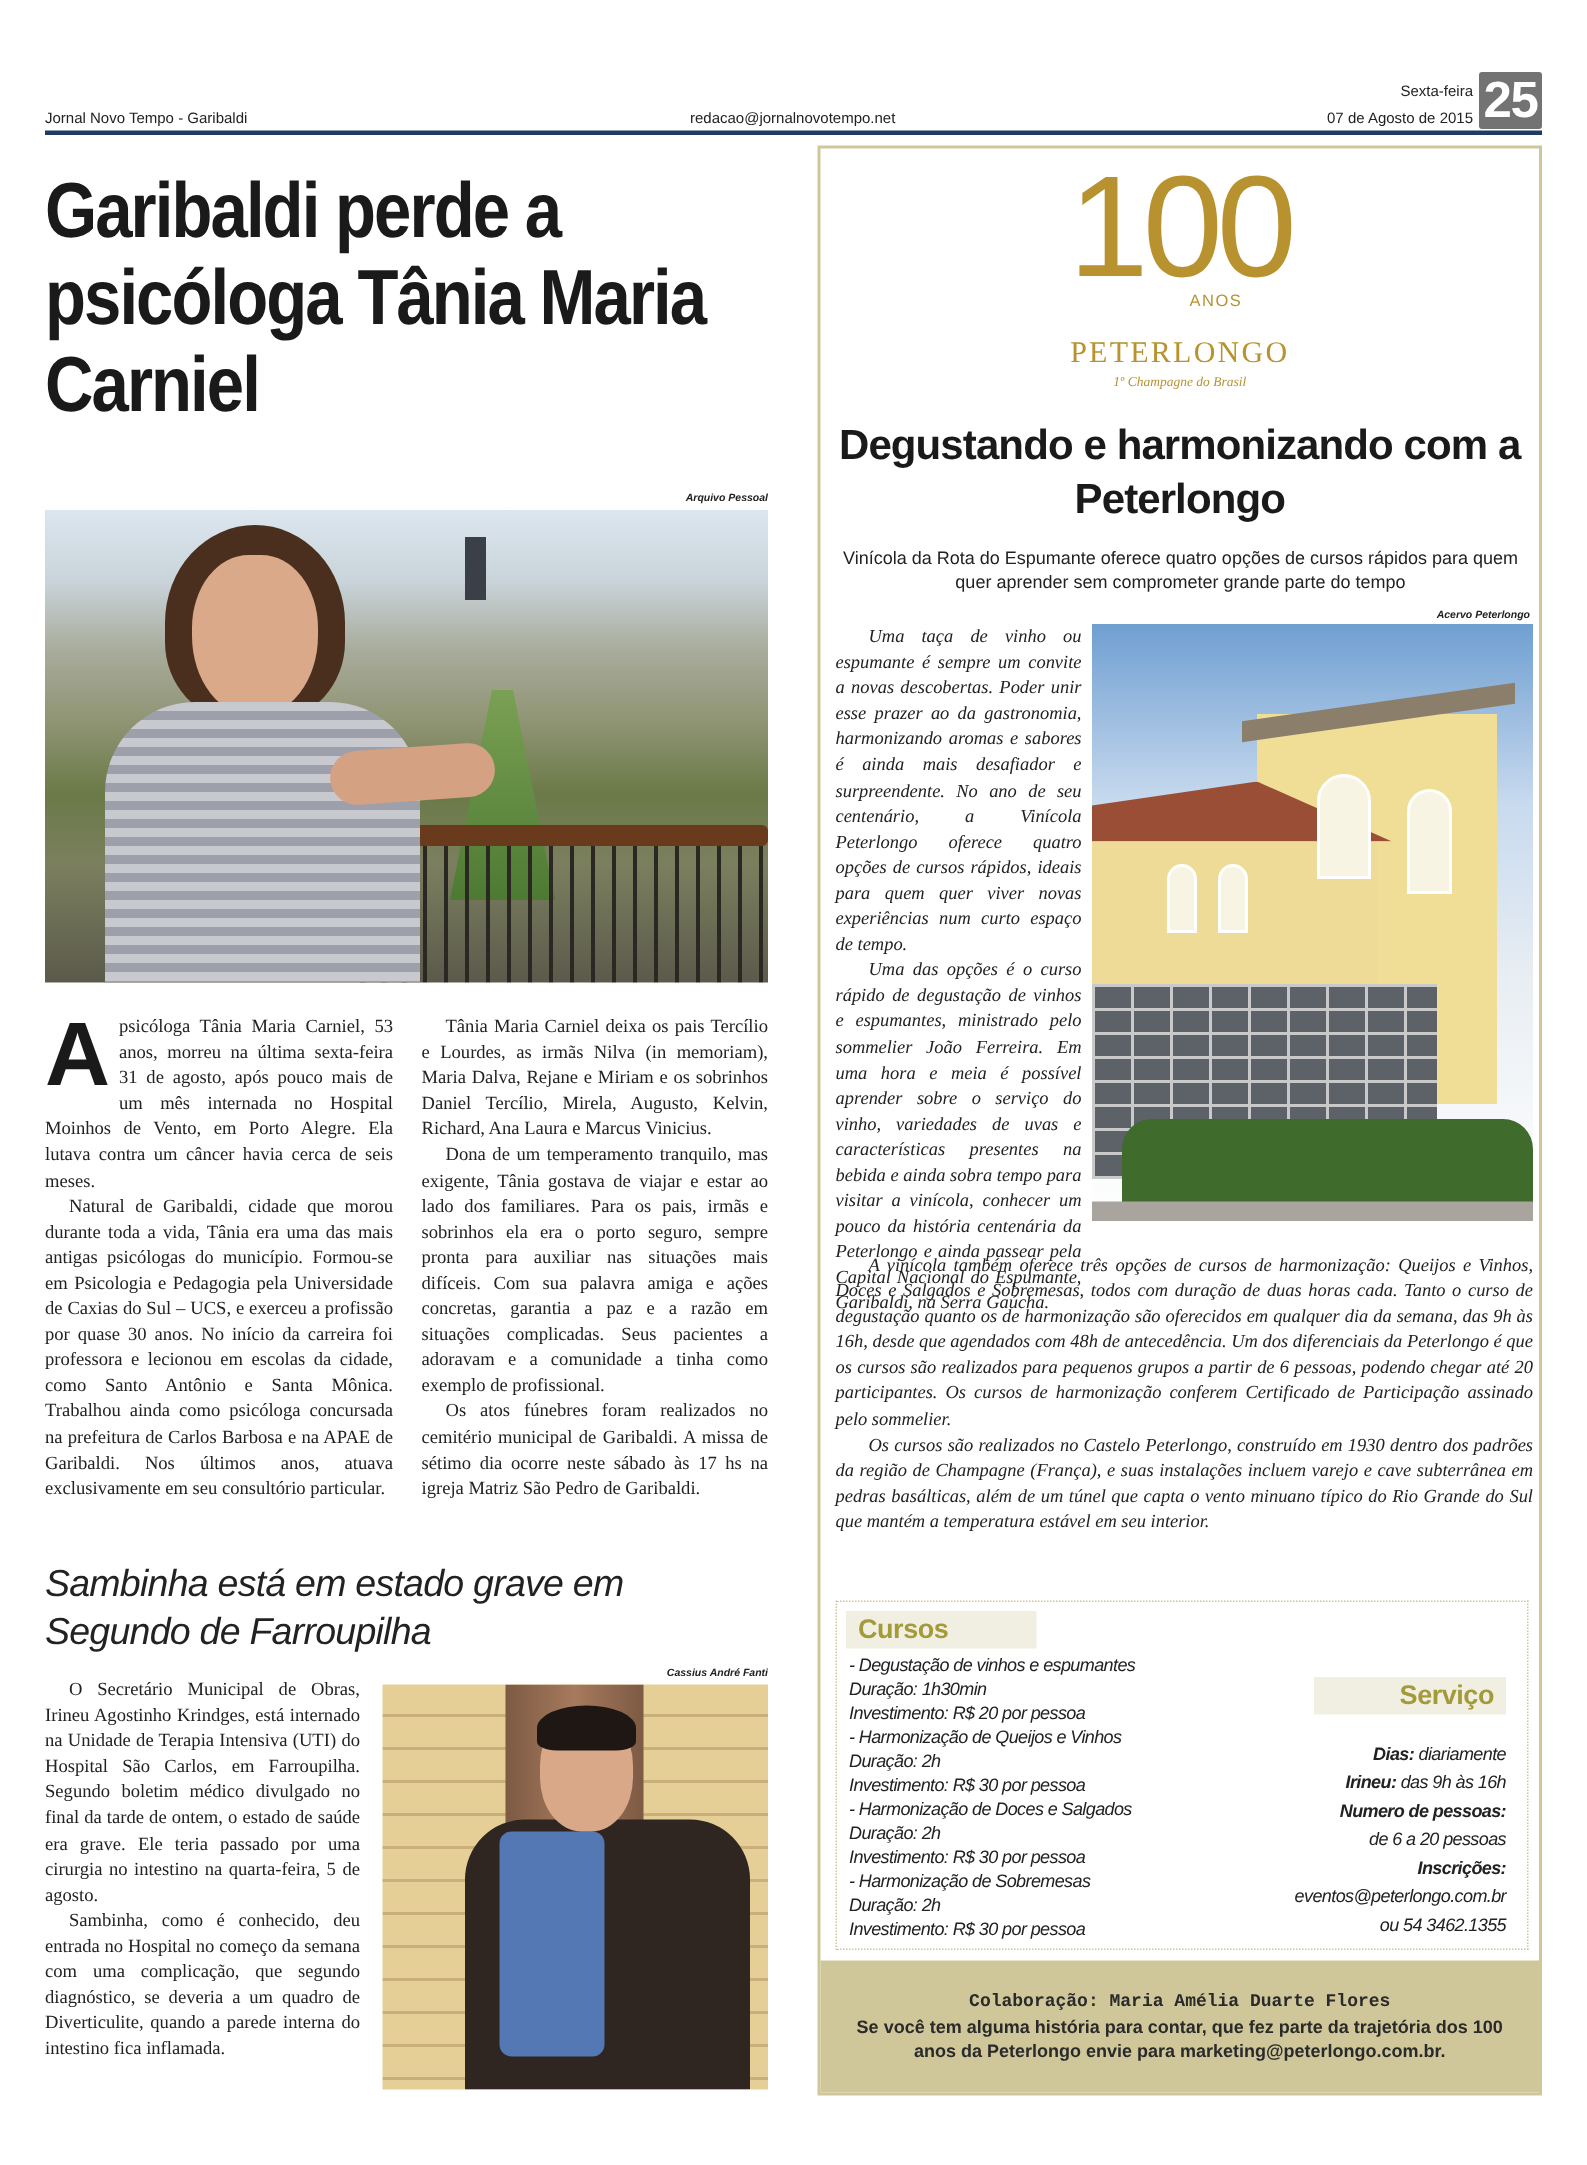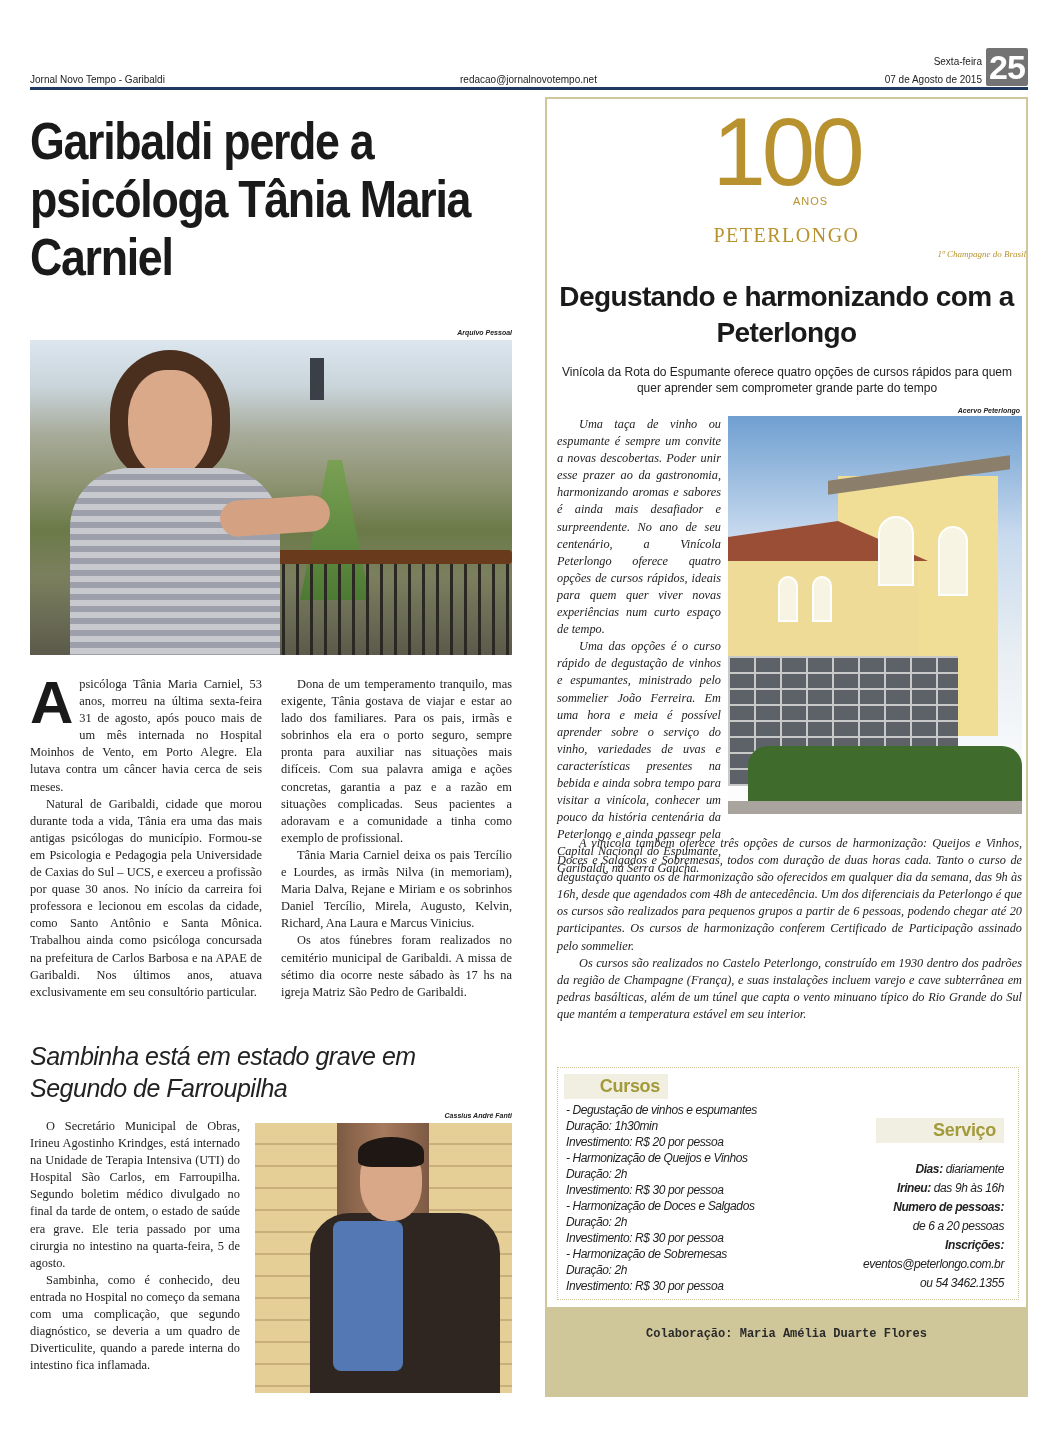--- a/index.html
+++ b/index.html
@@ -48,21 +48,21 @@
   .photo2 .hair { position: absolute; left: 103px; top: 14px; width: 66px; height: 30px; background: #1e1714; border-radius: 50% 50% 20% 20%; }
   .photo2 .jacket { position: absolute; left: 55px; top: 90px; width: 190px; height: 180px; background: #2f2622; border-radius: 40px 40px 0 0; }
   .photo2 .shirt { position: absolute; left: 78px; top: 98px; width: 70px; height: 150px; background: #5378b3; border-radius: 8px; }
 
   
   .feature { position: absolute; left: 545px; top: 97px; width: 483px; height: 1300px; border: 2px solid #cfc79a; background: #fff; }
   .logo100 { position: absolute; left: 0; top: 8px; width: 100%; text-align: center; }
   .logo-num { font: 300 96px "Liberation Sans", sans-serif; color: #b8922e; line-height: 90px; letter-spacing: -4px; }
   .logo-anos { position: absolute; left: 246px; top: 88px; font: 11px "Liberation Sans", sans-serif; color: #b8922e; letter-spacing: 1px; }
   .logo-brand { position: absolute; left: 0; top: 125px; width: 100%; text-align: center; font: 20px "Liberation Serif", serif; color: #b8922e; letter-spacing: 1.5px; }
-  .logo-tag { position: absolute; left: 0; top: 150px; width: 100%; text-align: right; font: italic 9px "Liberation Serif", serif; color: #b8922e; }
+  .logo-tag { position: absolute; left: 0; top: 150px; width: 100%; text-align: center; font: italic 9px "Liberation Serif", serif; color: #b8922e; }
   .feat-title { position: absolute; left: 0; top: 180px; width: 100%; text-align: center; font: bold 28px "Liberation Sans", sans-serif; line-height: 36px; color: #1a1a1a; letter-spacing: -0.6px; }
   .feat-deck { position: absolute; left: 10px; top: 265px; width: 460px; text-align: center; font: 12px "Liberation Sans", sans-serif; line-height: 16px; color: #222; }
   .credit3 { position: absolute; left: 180px; top: 308px; width: 293px; }
   .photo3 { position: absolute; left: 181px; top: 317px; width: 294px; height: 398px; overflow: hidden;
     background: linear-gradient(180deg, #6f9fd1 0%, #c8daee 30%, #e9eef3 60%, #ffffff 100%); }
   .photo3 .tower { position: absolute; left: 110px; top: 60px; width: 160px; height: 260px; background: #f0dd96; }
   .photo3 .roof2 { position: absolute; left: 100px; top: 52px; width: 182px; height: 14px; background: #8b7e6a; transform: skewY(-8deg); }
   .photo3 .wing { position: absolute; left: 0; top: 140px; width: 190px; height: 160px; background: #eedb98; }
   .photo3 .roof { position: absolute; left: 0; top: 105px; width: 200px; height: 40px; background: #9b4e36; clip-path: polygon(0 40%,55% 0,100% 100%,0 100%); }
   .photo3 .stone { position: absolute; left: 0; top: 240px; width: 230px; height: 130px;
@@ -72,21 +72,21 @@
   .photo3 .win { position: absolute; background: #f8f4e3; border: 2px solid #fff; border-radius: 20px 20px 0 0; }
 
   .it { font: italic 12.3px "Liberation Serif", serif; line-height: 17.1px; color: #222; text-align: justify; }
   .it p { text-indent: 22px; }
   .feat-col { position: absolute; left: 10px; top: 317px; width: 164px; }
   .feat-wide { position: absolute; left: 10px; top: 736px; width: 465px; }
 
   
   .info-area { position: absolute; left: 10px; top: 968px; width: 462px; height: 233px; border: 1px dotted #cfc79a; }
   .box-head { background: #f1efe2; color: #a39a3a; font: bold 18px "Liberation Sans", sans-serif; padding: 2px 8px; letter-spacing: -0.3px; }
-  .cursos-head { position: absolute; left: 6px; top: 6px; width: 104px; text-align: right; }
+  .cursos-head { position: absolute; left: 6px; top: 6px; width: 127px; }
   .cursos-list { position: absolute; left: 8px; top: 34px; width: 250px; font: italic 12px "Liberation Sans", sans-serif; line-height: 16px; color: #222; letter-spacing: -0.4px; }
   .servico-head { position: absolute; right: 14px; top: 50px; width: 128px; text-align: right; }
   .servico-list { position: absolute; right: 14px; top: 92px; width: 200px; text-align: right; font: italic 12px "Liberation Sans", sans-serif; line-height: 19px; color: #222; letter-spacing: -0.4px; }
   .servico-list b { font-weight: bold; }
 
   .footer-band { position: absolute; left: 0; top: 1208px; width: 479px; height: 88px; background: #cfc79a; text-align: center; font: bold 12px "Liberation Sans", sans-serif; color: #2a2a2a; }
   .footer-band .collab { padding-top: 18px; line-height: 18px; font-family: Liberation Mono, monospace; }
   .footer-band .appeal { line-height: 16px; padding: 0 12px; }
   .footer-band .links { line-height: 20px; padding-top: 3px; }
 </style>
@@ -115,22 +115,22 @@
     <div class="body"></div>
     <div class="arm"></div>
   </div>
 </div>
 
 <div class="body-text col1">
   <p class="first"><span class="dropcap">A</span><span> psicóloga Tânia Maria Carniel, 53 anos, morreu na última sexta-feira 31 de agosto, após pouco mais de um mês internada no Hospital Moinhos de Vento, em Porto Alegre. Ela lutava contra um câncer havia cerca de seis meses.</span></p>
   <p>Natural de Garibaldi, cidade que morou durante toda a vida, Tânia era uma das mais antigas psicólogas do município. Formou-se em Psicologia e Pedagogia pela Universidade de Caxias do Sul – UCS, e exerceu a profissão por quase 30 anos.  No início da carreira foi professora e lecionou em escolas da cidade, como Santo Antônio e Santa Mônica. Trabalhou ainda como psicóloga concursada na prefeitura de Carlos Barbosa e na APAE de Garibaldi. Nos últimos anos, atuava exclusivamente em seu consultório particular.</p>
 </div>
 <div class="body-text col2">
+  <p>Tânia Maria Carniel deixa os pais Tercílio e Lourdes, as irmãs Nilva (in memoriam), Maria Dalva, Rejane e Miriam e os sobrinhos Daniel Tercílio, Mirela, Augusto, Kelvin, Richard, Ana Laura e Marcus Vinicius.</p>
   <p>Dona de um temperamento tranquilo, mas exigente, Tânia gostava de viajar e estar ao lado dos familiares. Para os pais, irmãs e sobrinhos ela era o porto seguro, sempre pronta para auxiliar nas situações mais difíceis. Com sua palavra amiga e ações concretas, garantia a paz e a razão em situações complicadas. Seus pacientes a adoravam e a comunidade a tinha como exemplo de profissional.</p>
-  <p>Tânia Maria Carniel deixa os pais Tercílio e Lourdes, as irmãs Nilva (in memoriam), Maria Dalva, Rejane e Miriam e os sobrinhos Daniel Tercílio, Mirela, Augusto, Kelvin, Richard, Ana Laura e Marcus Vinicius.</p>
   <p>Os atos fúnebres foram realizados no cemitério municipal de Garibaldi. A missa de sétimo dia ocorre neste sábado às 17 hs na igreja Matriz São Pedro de Garibaldi.</p>
 </div>
 
 <h2 class="subhead">Sambinha está em estado grave em Segundo de Farroupilha</h2>
 <div class="body-text col3">
   <p>O Secretário Municipal de Obras, Irineu Agostinho Krindges, está internado na Unidade de Terapia Intensiva (UTI) do Hospital São Carlos, em Farroupilha. Segundo boletim médico divulgado no final da tarde de ontem, o estado de saúde era grave. Ele teria passado por uma cirurgia no intestino na quarta-feira, 5 de agosto.</p>
   <p>Sambinha, como é conhecido, deu entrada no Hospital no começo da semana com uma complicação, que segundo diagnóstico, se deveria a um quadro de Diverticulite, quando a parede interna do intestino fica inflamada.</p>
 </div>
 <div class="credit credit2">Cassius André Fanti</div>
 <div class="photo2">
@@ -196,14 +196,15 @@
       <div><b>Numero de pessoas:</b></div>
       <div>de 6 a 20 pessoas</div>
       <div><b>Inscrições:</b></div>
       <div>eventos@peterlongo.com.br</div>
       <div>ou 54 3462.1355</div>
     </div>
   </div>
 
   <div class="footer-band">
     <div class="collab">Colaboração: Maria Amélia Duarte Flores</div>
+    <div class="appeal">Se você tem alguma história para contar, que fez parte da trajetória dos 100 anos da Peterlongo envie para marketing@peterlongo.com.br.</div>
   </div>
 </div>
 
 </body></html>

